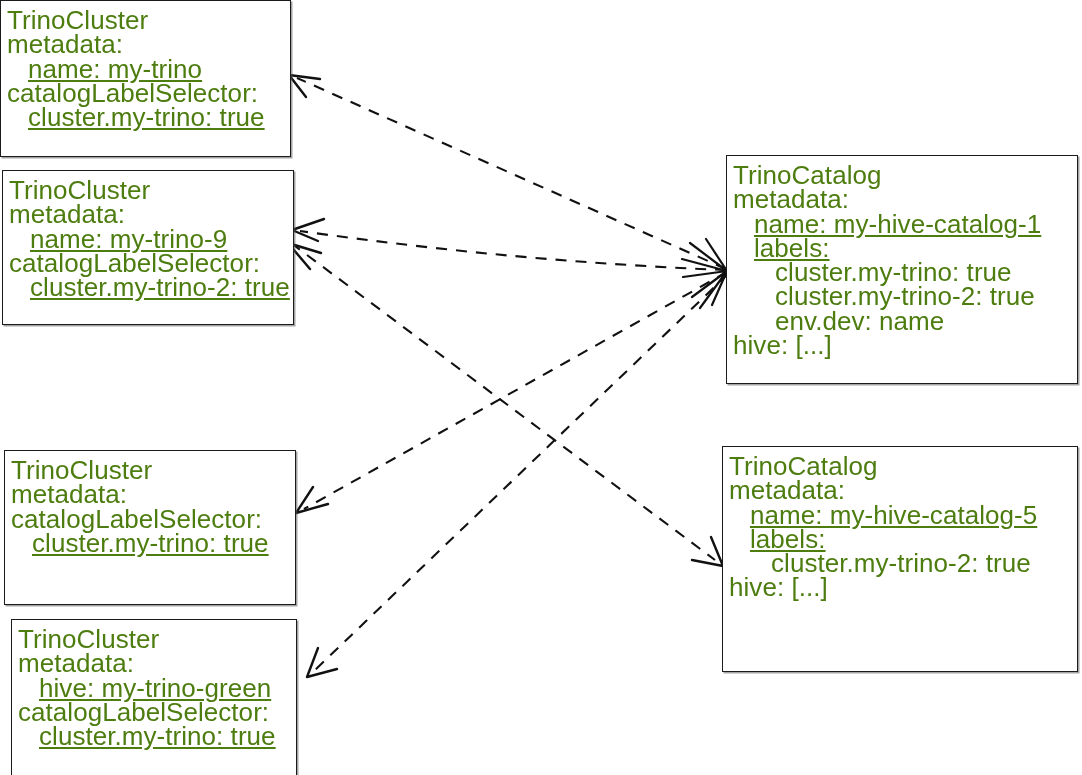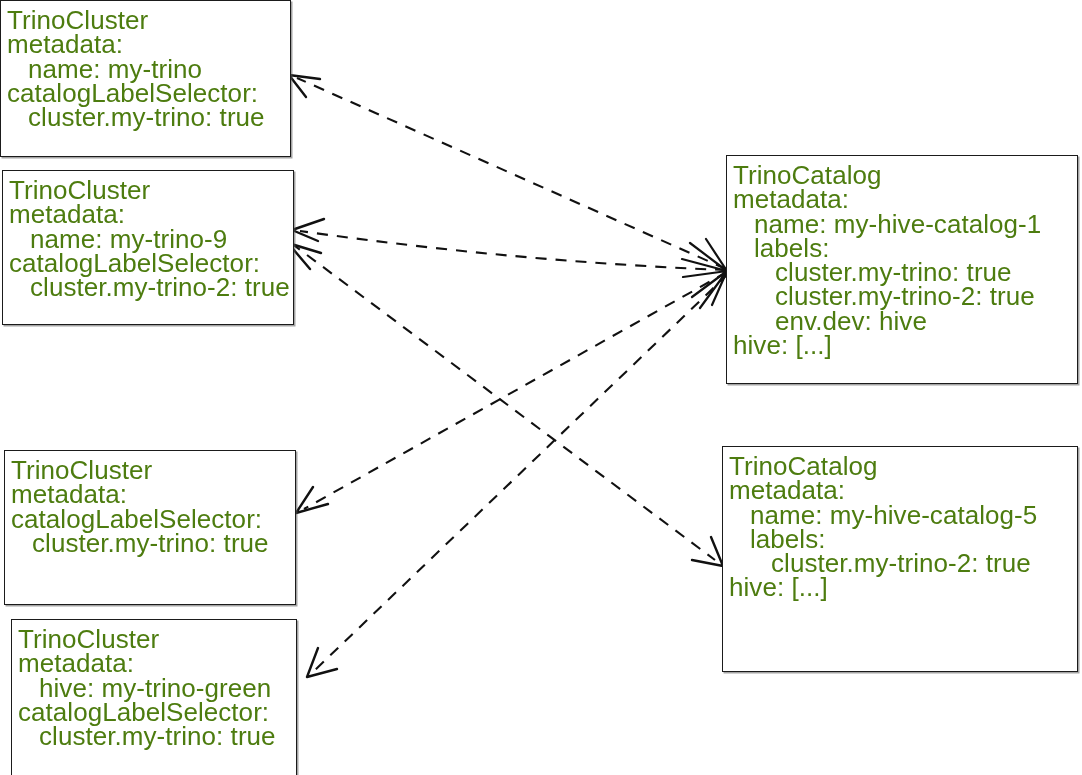--- a/index.html
+++ b/index.html
@@ -31,21 +31,21 @@
     box-shadow: 1.5px 1.5px 0 0 rgba(90,90,90,0.55);
     padding: 7px 0 0 6px;
   }
   .line {
     font-size: 26px;
     line-height: 24.3px;
     color: #4d7c0f;
     white-space: pre;
     letter-spacing: 0.05px;
   }
-  .ind1 { padding-left: 21px; }
+  .ind1 { padding-left: 21px; text-decoration: underline; }
   .ind2 { padding-left: 42px; }
 </style>
 </head>
 <body>
 
 <div id="canvas">
 
   <svg class="edges" viewBox="0 0 1082 775" width="1082" height="775" xmlns="http://www.w3.org/2000/svg">
 
     <g>
@@ -114,21 +114,21 @@
     <div class="line ind1">cluster.my-trino: true</div>
   </div>
 
   <div class="node" style="left:726px; top:155px; width:352px; height:229px;">
     <div class="line">TrinoCatalog</div>
     <div class="line">metadata:</div>
     <div class="line ind1">name: my-hive-catalog-1</div>
     <div class="line ind1">labels:</div>
     <div class="line ind2">cluster.my-trino: true</div>
     <div class="line ind2">cluster.my-trino-2: true</div>
-    <div class="line ind2">env.dev: hive</div>
+    <div class="line ind2">env.dev: name</div>
     <div class="line">hive: [...]</div>
   </div>
 
   <div class="node" style="left:722px; top:446px; width:356px; height:226px;">
     <div class="line">TrinoCatalog</div>
     <div class="line">metadata:</div>
     <div class="line ind1">name: my-hive-catalog-5</div>
     <div class="line ind1">labels:</div>
     <div class="line ind2">cluster.my-trino-2: true</div>
     <div class="line">hive: [...]</div>

